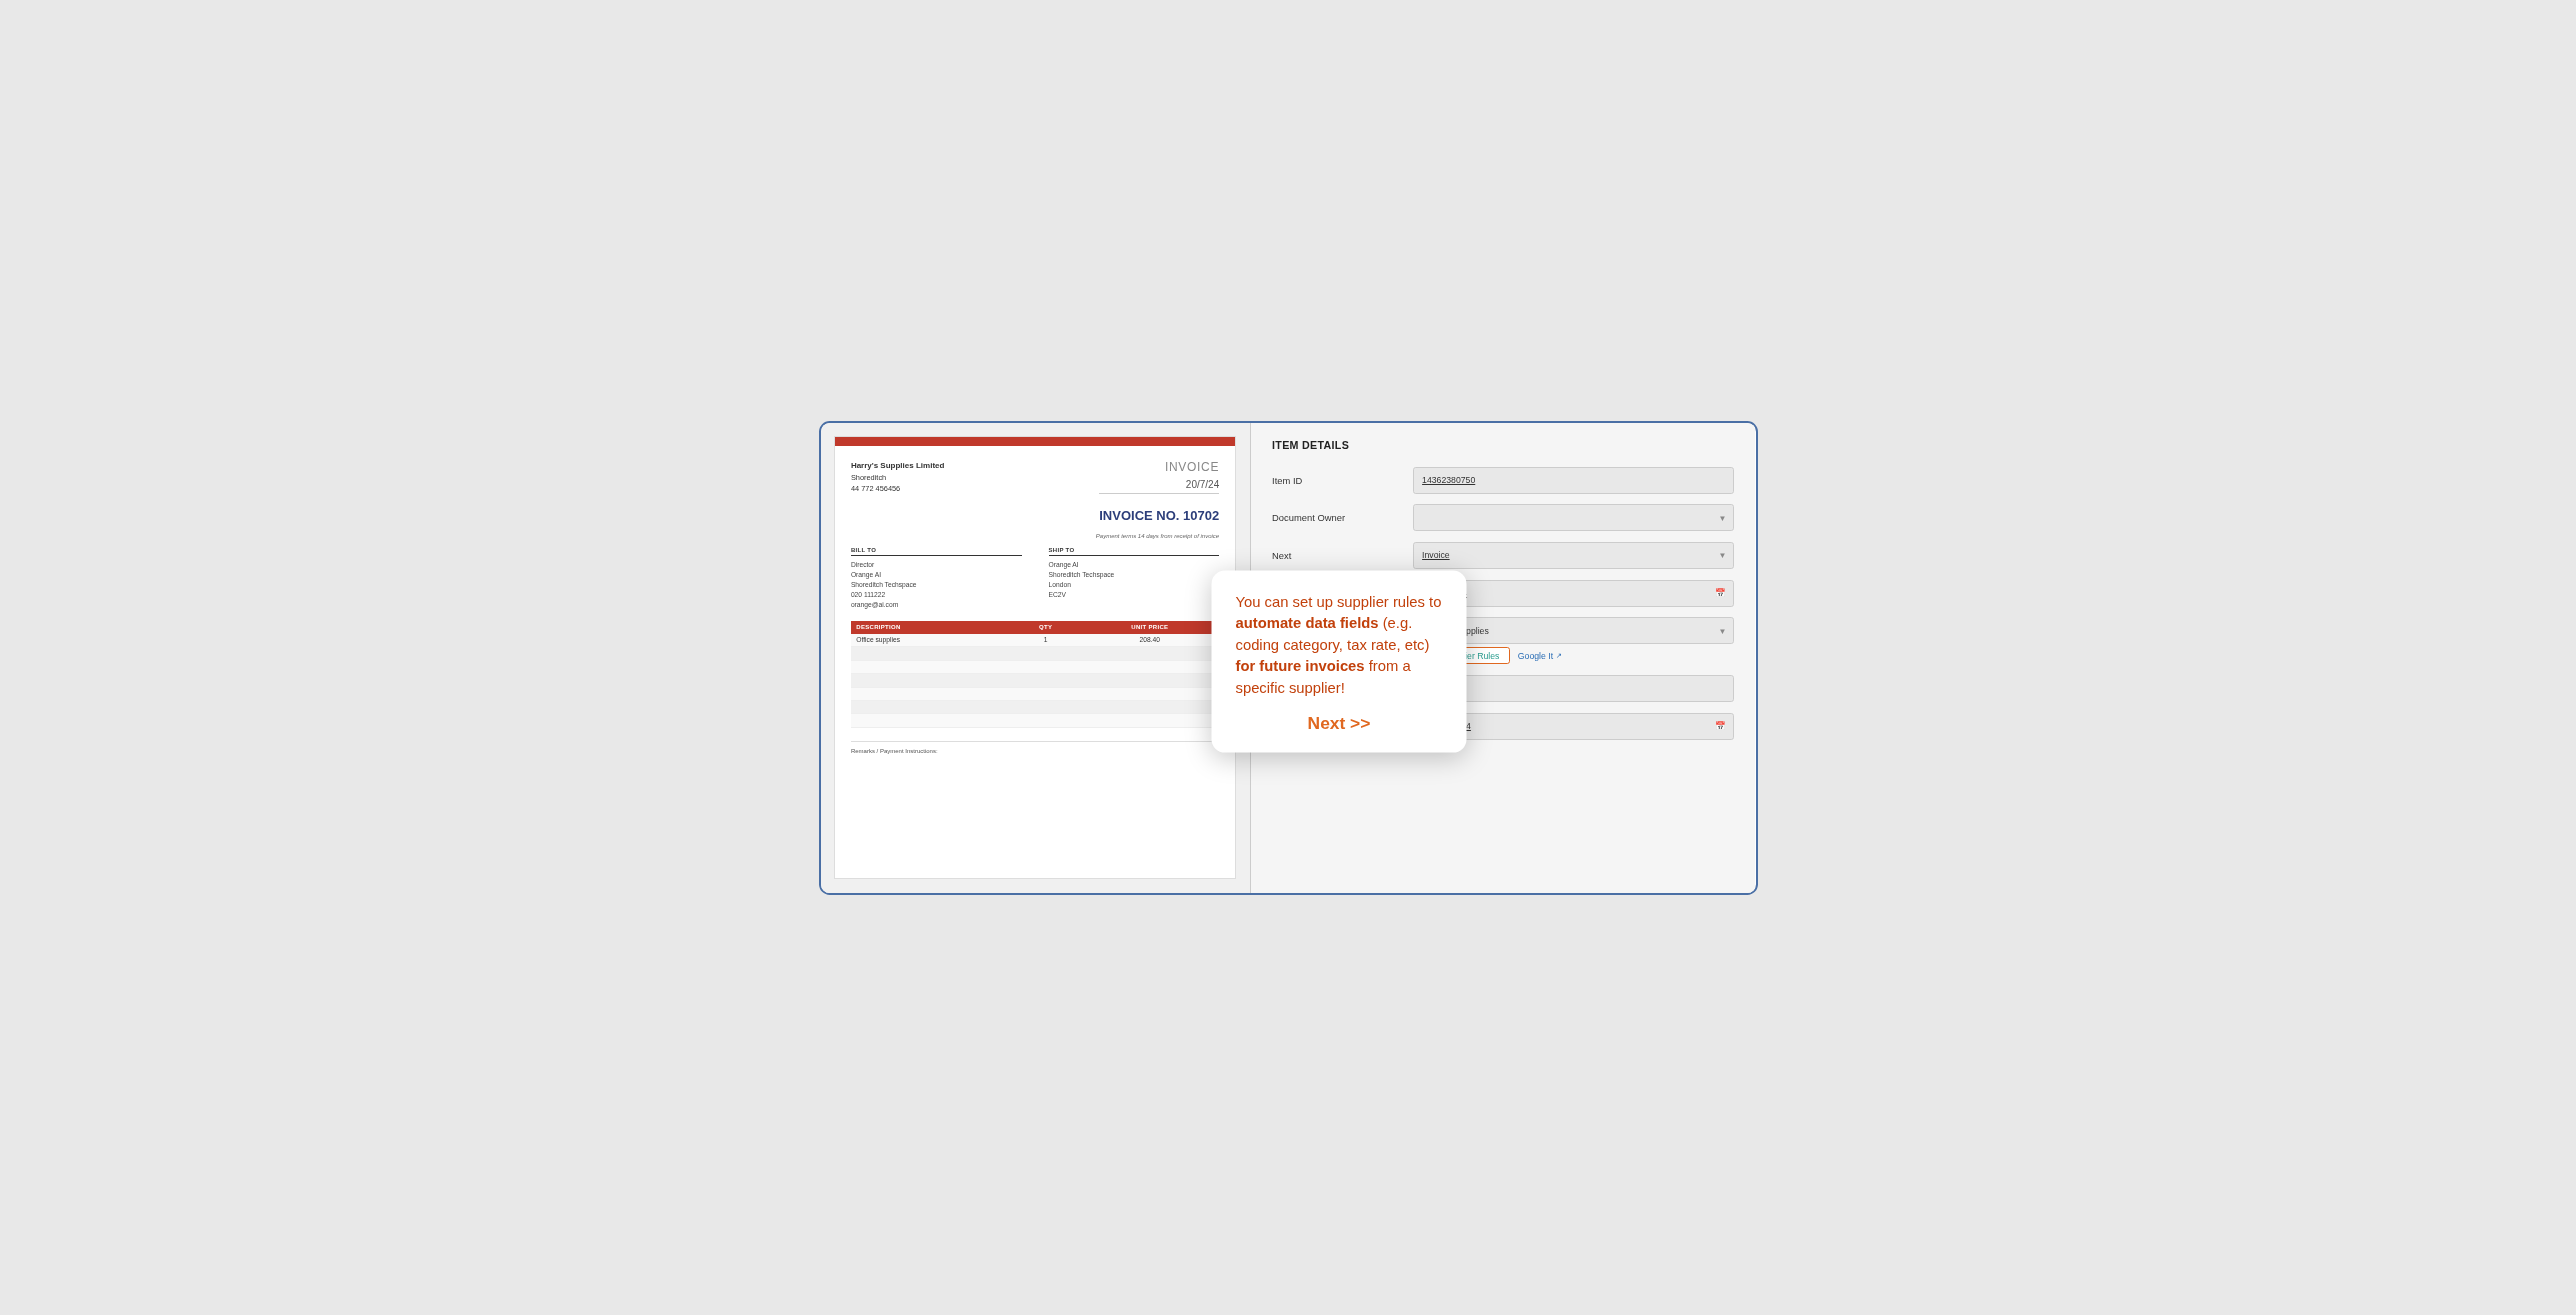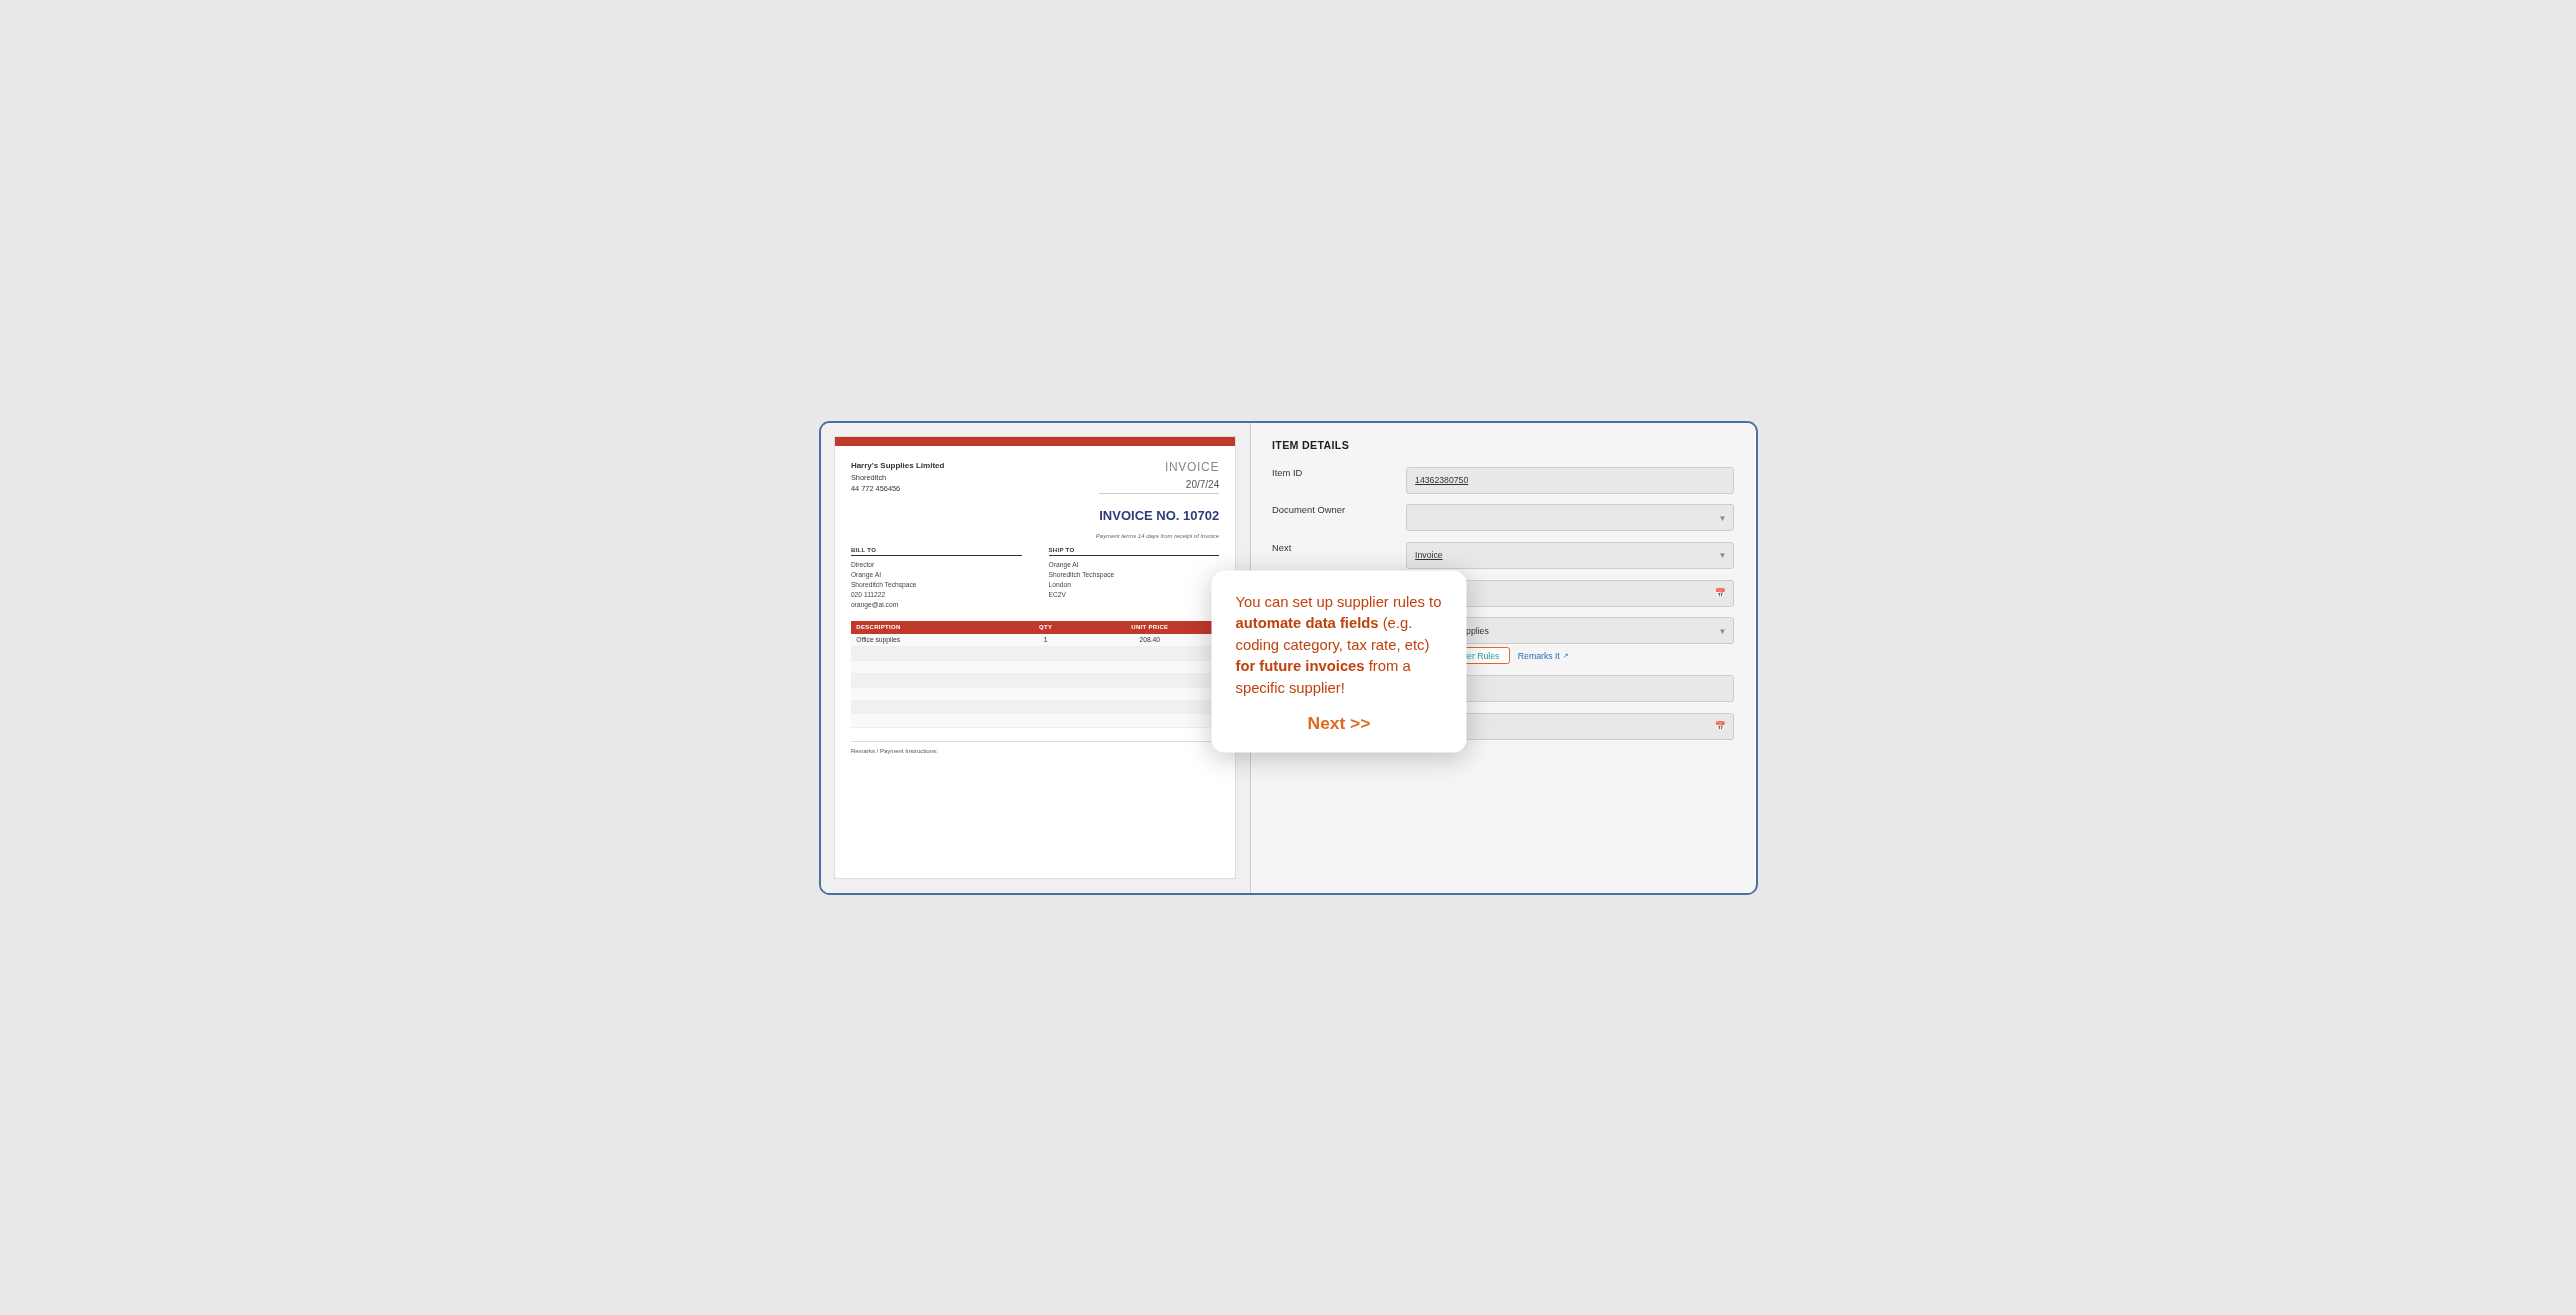--- a/index.html
+++ b/index.html
@@ -168,22 +168,23 @@
     }
     .item-details-title {
       font-size: 10.7px;
       font-weight: 700;
       color: #222;
       margin-bottom: 16px;
       letter-spacing: 0.3px;
     }
     .detail-row {
       display: flex;
+      align-items: center;
       margin-bottom: 10.7px;
-      gap: 0;
+      gap: 7px;
     }
     .detail-label {
       width: 134px;
       font-size: 9.4px;
       color: #333;
       flex-shrink: 0;
     }
     .detail-input {
       flex: 1;
       height: 27px;
@@ -442,21 +443,21 @@
           <div class="supplier-input-box with-arrow">
             <span>Harry's Supplies</span>
             <span class="arrow-icon" style="position:absolute;right:6.7px;top:50%;transform:translateY(-50%);color:#888;font-size:8px;">▼</span>
           </div>
         </div>
       </div>
 
       <div class="supplier-links">
         <button class="set-supplier-btn">Set Supplier Rules</button>
         <a class="google-link">
-          <span>Remarks It</span>
+          <span>Google It</span>
           <span class="external-icon">↗</span>
         </a>
       </div>
 
       <div class="detail-row">
         <div class="detail-label"></div>
         <div class="detail-input">
           <span>10702</span>
         </div>
       </div>

